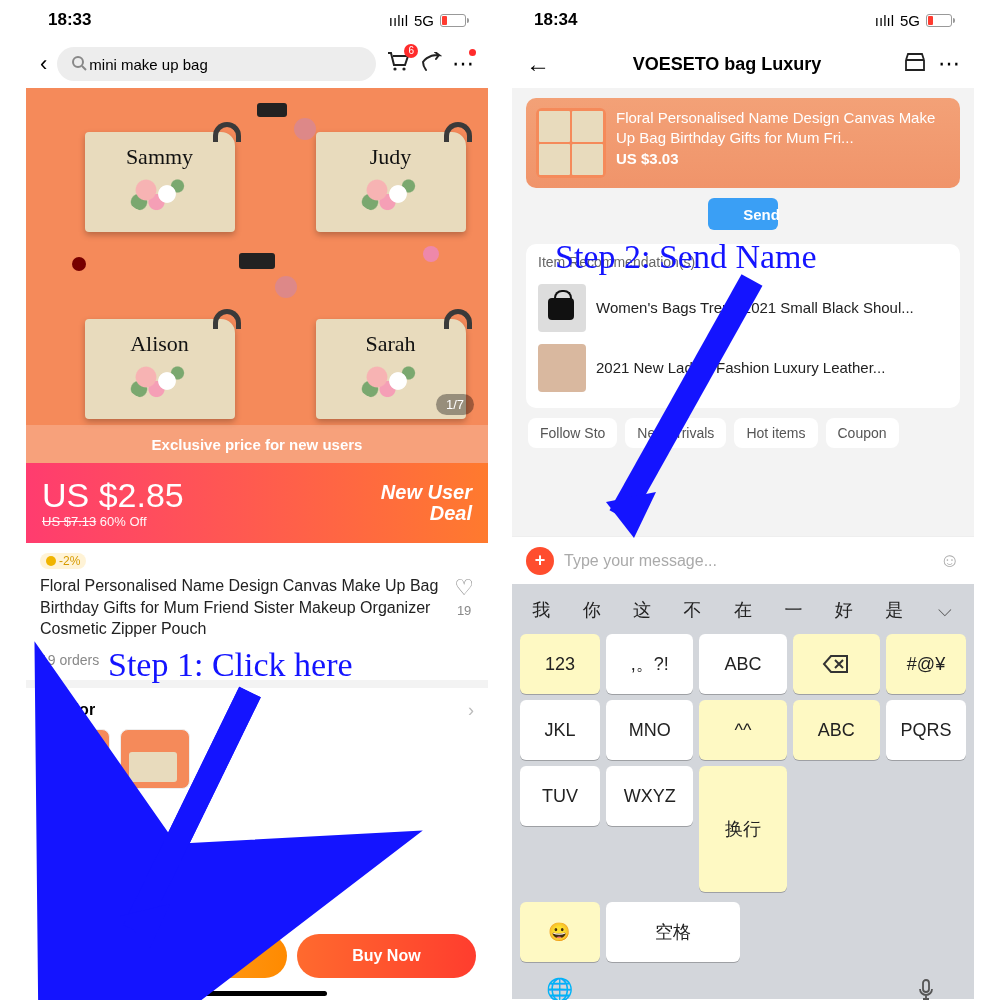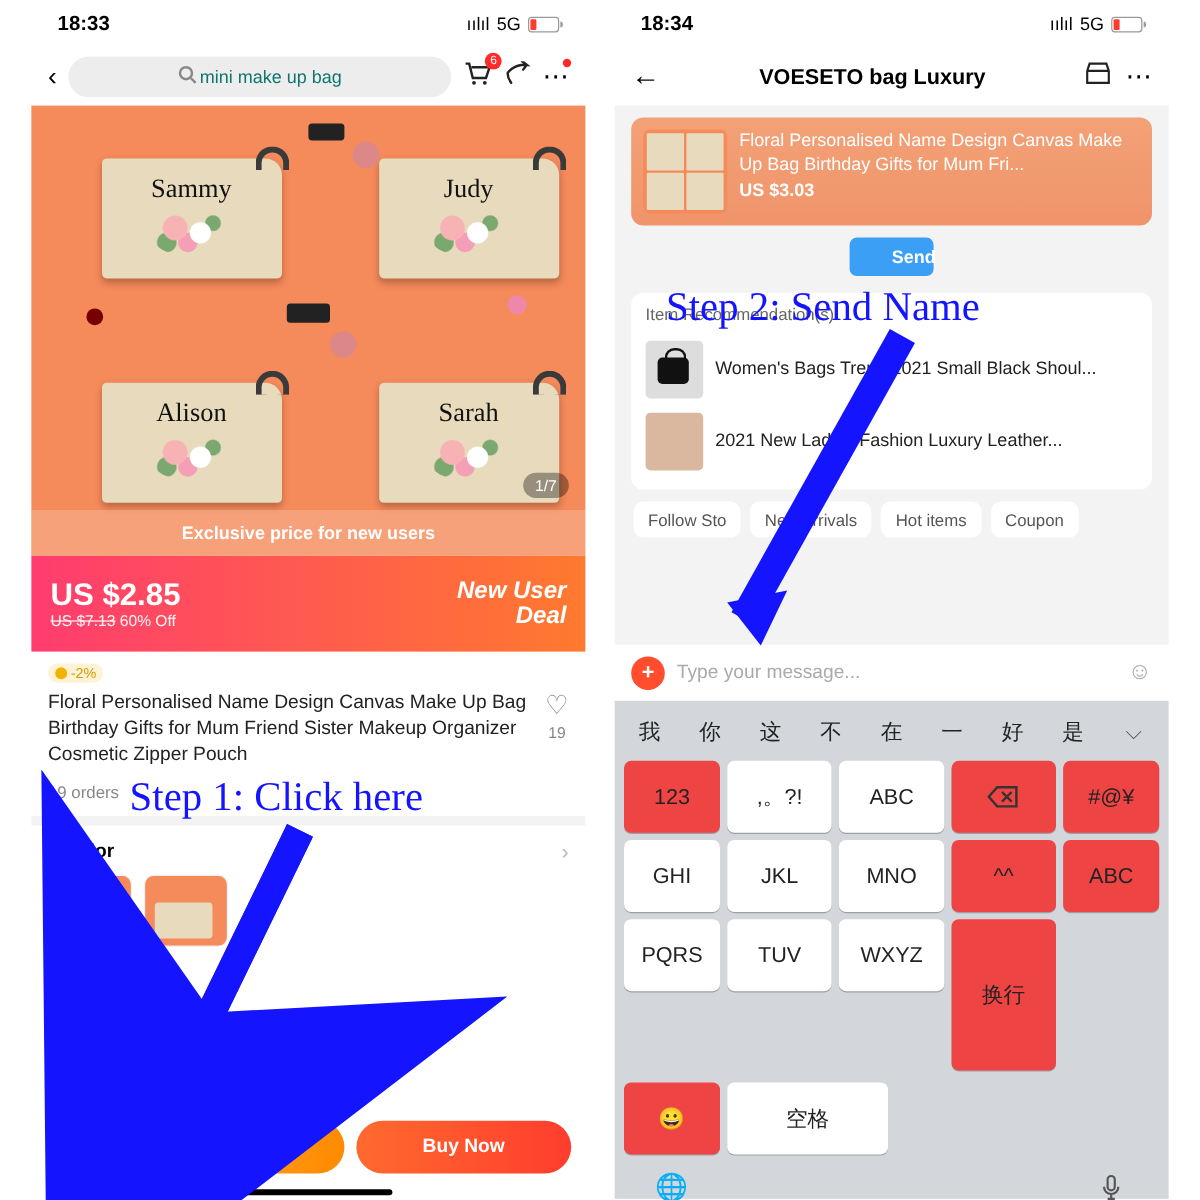--- a/index.html
+++ b/index.html
@@ -38,23 +38,22 @@
   }
   .battery .fill { position:absolute; left:1px; top:1px; bottom:1px; width:5px; background:#ff3b30; border-radius:1px;}
 
   
   .hdr1 {
     height: 48px; display:flex; align-items:center; gap:10px; padding:0 14px;
   }
   .back-ic { font-size:22px; }
   .search-pill {
     flex:1; height:34px; background:#ededed; border-radius:17px;
-    display:flex; align-items:center; padding:0 14px; color:#0f766e; font-size:15px;
+    display:flex; align-items:center; padding:0 14px; color:#000000; font-size:15px;
     gap:2px;
-    justify-content:center;
   }
   .cart-ic { position:relative; font-size:22px;}
   .cart-badge {
     position:absolute; top:-6px; right:-8px; background:#ff2b2b; color:#fff;
     font-size:10px; border-radius:8px; padding:0 4px; line-height:14px;
   }
   .share-ic { font-size:20px;}
   .more-ic { font-size:22px; position:relative;}
   .more-dot { position:absolute; top:-2px; right:-2px; width:7px;height:7px;background:#ff2b2b;border-radius:50%;}
 
@@ -117,21 +116,21 @@
     position:absolute; left:0; right:0; bottom:0; height:38px;
     background:rgba(255,255,255,.20); color:#fff; font-size:15px; font-weight:600;
     display:flex; justify-content:center; align-items:center;
   }
 
   .price-strip {
     height: 80px; display:flex; align-items:center; justify-content:space-between;
     padding:0 16px; color:#fff;
     background: linear-gradient(90deg,#ff3c6f 0%, #ff7a2e 100%);
   }
-  .price-strip .big { font-size:26px; font-weight:700; line-height:1.1;}
+  .price-strip .big { font-size:34px; font-weight:400; line-height:1.1;}
   .price-strip .sml { font-size:13px; opacity:.95;}
   .price-strip .strike { text-decoration:line-through; }
   .nud { font-style:italic; font-weight:800; font-size:20px; text-align:right; line-height:1.05;}
 
   .coin-row { display:flex; align-items:center; gap:6px; padding:10px 14px 2px;}
   .coin-badge { background:#fff3d6; color:#d69a00; padding:1px 6px; border-radius:8px; font-size:12px; display:flex; align-items:center; gap:3px;}
   .coin-badge::before{content:""; width:10px;height:10px;background:#f0b400;border-radius:50%;}
 
   .title-row { display:flex; padding:4px 14px 8px; gap:10px;}
   .title-row .ttl { flex:1; font-size:16px; color:#222; line-height:1.35;}
@@ -200,21 +199,21 @@
   .msg-in { flex:1; color:#aaa; font-size:16px; }
   .emoji-ic { font-size:20px; color:#aaa;}
 
   
   .kbd { background:#d3d6db; height:415px; padding:6px 4px;}
   .pred { display:flex; height:40px; align-items:center;}
   .pred span { flex:1; text-align:center; font-size:18px; color:#222;}
   .pred .vchev { width:40px; text-align:center; color:#555;}
   .keys { display:grid; grid-template-columns: 80px 1fr 1fr 1fr 80px; grid-auto-rows:60px; gap:6px; padding:4px;}
   .key { background:#fff; border-radius:6px; display:flex;align-items:center;justify-content:center; font-size:18px; color:#222; box-shadow:0 1px 0 rgba(0,0,0,.25);}
-  .key.gray { background:#ef4444; }
+  .key.gray { background:#fef9c3; }
   .row4 { display:grid; grid-template-columns:80px 1fr 1fr 80px; gap:6px; padding:0 4px; height:60px; margin-top:6px;}
   .row5 { display:grid; grid-template-columns:80px 1fr 1fr 1fr 80px; gap:6px; padding:6px 4px 0; height:50px;}
   .row5 .key{ background:transparent; box-shadow:none; font-size:22px; color:#555;}
   .del-ic svg { width:28px; height:22px;}
 
   
   .arrow-lbl {
     position:absolute; color:#1414ff; font-size:34px; font-family:"Times New Roman",serif;
     z-index:50; white-space:nowrap;
   }
@@ -453,21 +452,20 @@
       <div class="key">,。?!</div>
       <div class="key">ABC</div>
       <div class="key gray del-ic">
         <svg viewBox="0 0 28 22">
             <path d="M9 3h16v16H9L2 11z" fill="none" stroke="#333" stroke-width="2"></path>
             <path d="M13 7l8 8m0-8l-8 8" stroke="#333" stroke-width="2"></path>
           </svg>
       </div>
 
       <div class="key gray">#@¥</div>
-      <div class="key">GHI</div>
       <div class="key">JKL</div>
       <div class="key">MNO</div>
       <div class="key gray">^^</div>
 
       <div class="key gray">ABC</div>
       <div class="key">PQRS</div>
       <div class="key">TUV</div>
       <div class="key">WXYZ</div>
       <div class="key gray" style="grid-row:span 2;">换行</div>
     </div>

